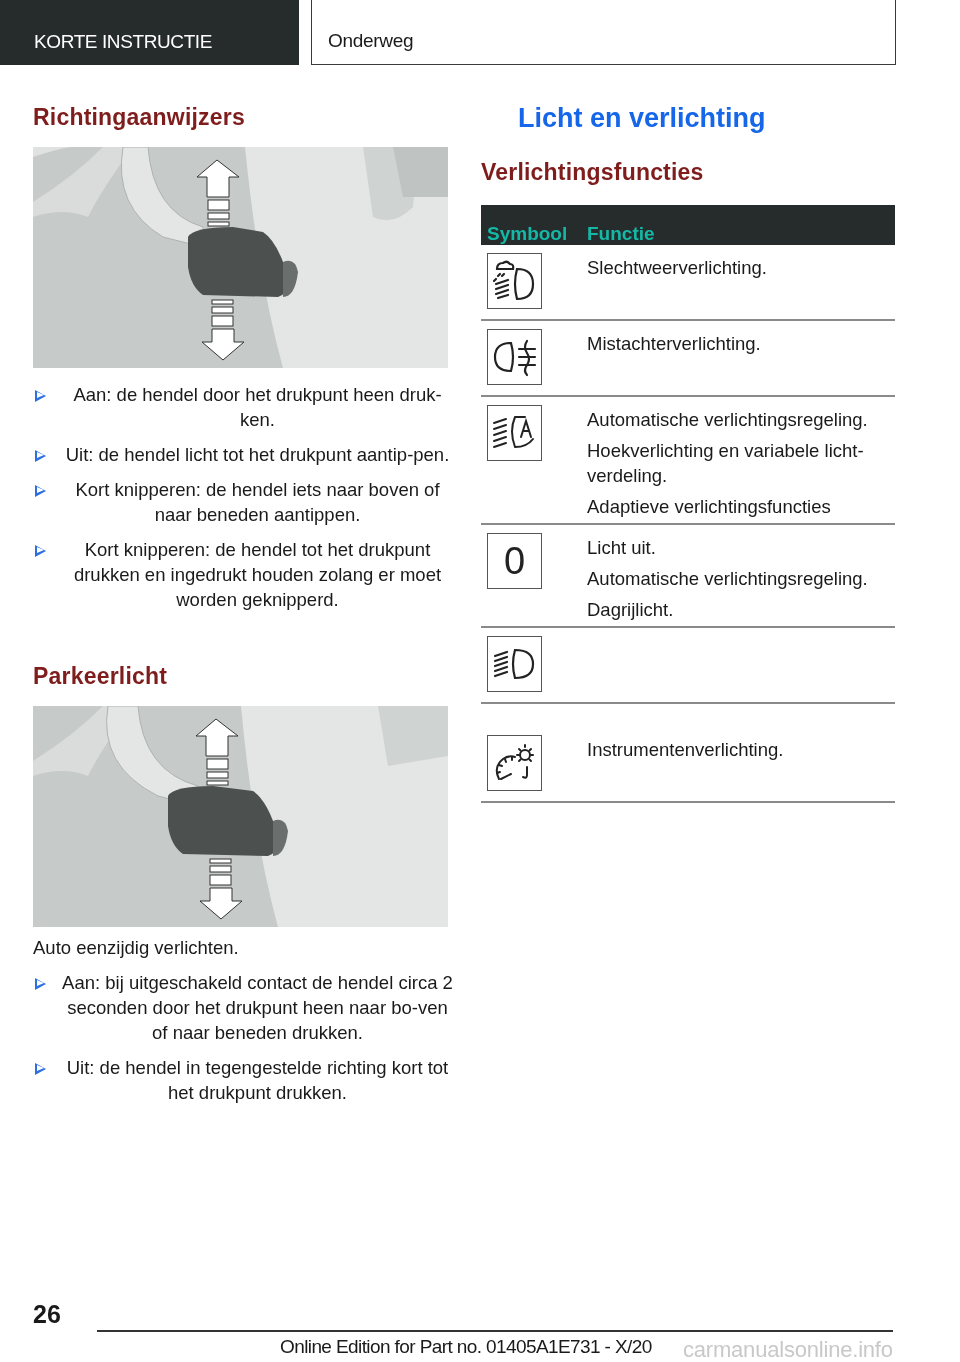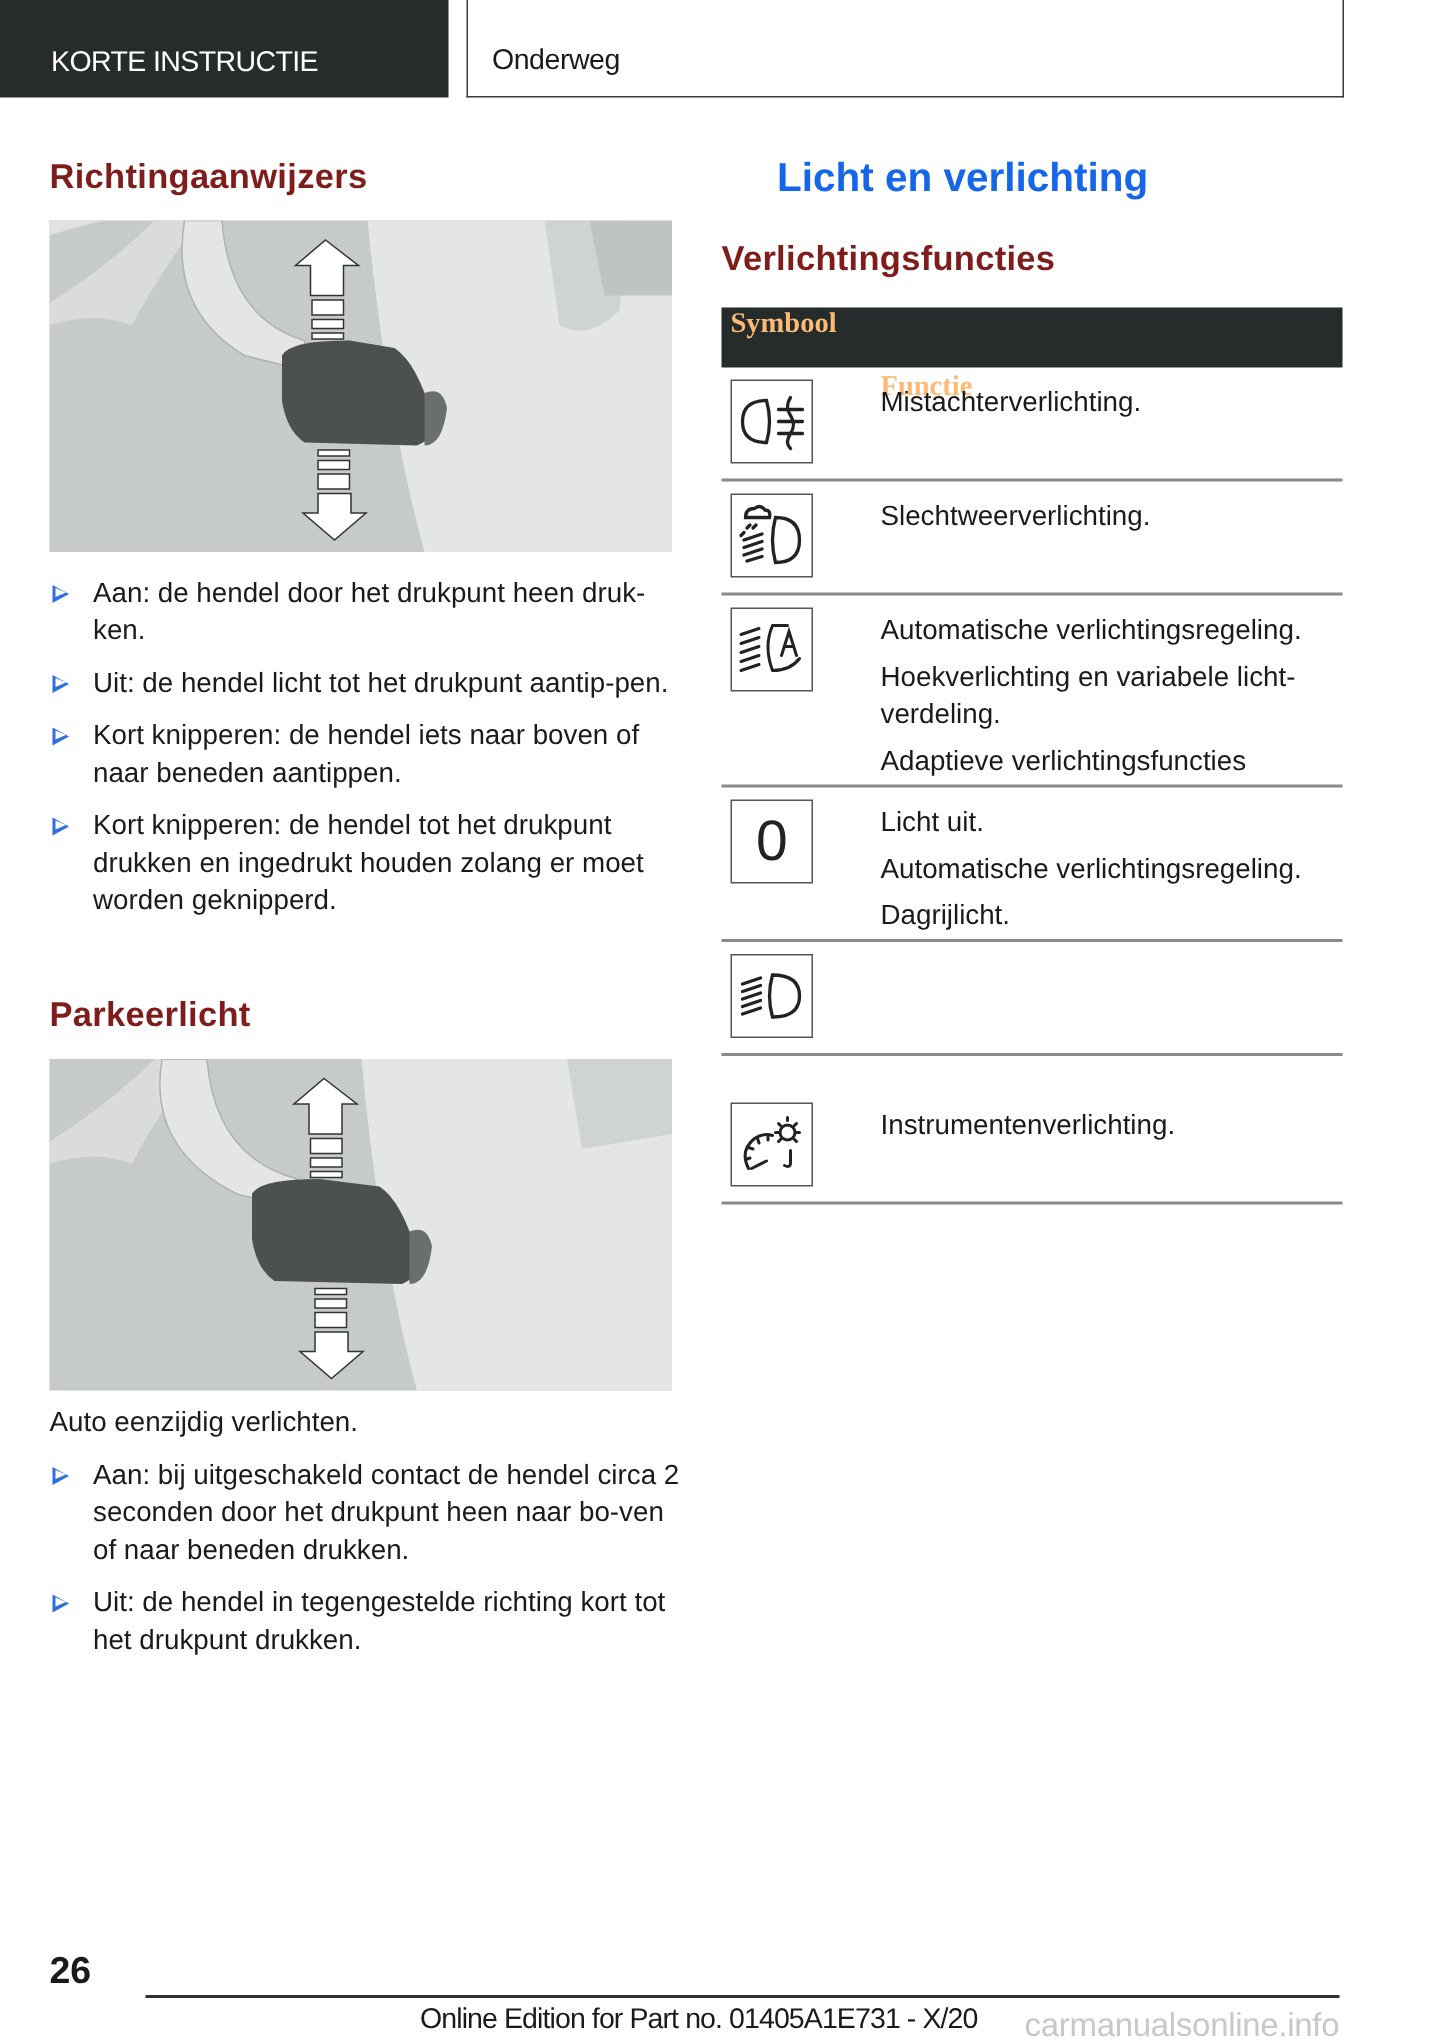--- a/index.html
+++ b/index.html
@@ -11,28 +11,28 @@
   .hdr-right { position: absolute; left: 311px; top: 0; width: 585px; height: 65px; border: 1px solid #3a3a3a; border-top: none; padding-left: 12px; }
   .hdr-right span { position: absolute; left: 16px; top: 30px; font-size: 19px; color: #1a1a1a; letter-spacing: -0.3px; }
 
   .h-sec { position: absolute; font-weight: bold; color: #7f1d1d; font-size: 23px; letter-spacing: 0.2px; }
   .h-main { position: absolute; font-weight: bold; color: #1566e8; font-size: 27px; }
 
   .figure { position: absolute; left: 33px; width: 415px; height: 221px; overflow: hidden; background: #c9cccc; }
   .figure svg { width: 100%; height: 100%; display: block; }
 
   .bullets { position: absolute; left: 33px; width: 420px; list-style: none; font-size: 18.5px; line-height: 25px; color: #1a1a1a; }
-  .bullets li { position: relative; padding-left: 29px; margin-bottom: 10px; }
+  .bullets li { position: relative; padding-left: 29px; margin-bottom: 10px; text-align: center; }
   .bullets li .tri { position: absolute; left: 2px; top: 8px; width: 0; height: 0; border-left: 11px solid #2c6fe0; border-top: 6px solid transparent; border-bottom: 6px solid transparent; }
   .bullets li .tri::after { content: ""; position: absolute; left: -9.5px; top: -3.7px; border-left: 7px solid #fff; border-top: 3.7px solid transparent; border-bottom: 3.7px solid transparent; }
 
   .plain { position: absolute; left: 33px; font-size: 18.5px; color: #1a1a1a; }
 
   .tbl { position: absolute; left: 481px; top: 205px; width: 414px; }
-  .tbl-head { height: 40px; background: #262b2b; color: #fdba74; font-weight: bold; font-size: 19px; display: flex; align-items: flex-start; font-family: Liberation Serif, serif; }
+  .tbl-head { height: 40px; background: #262b2b; color: #14b8a6; font-weight: bold; font-size: 19px; display: flex; align-items: flex-end; }
   .tbl-head .c1 { width: 106px; padding-left: 6px; }
   .tbl-head .c2 { padding-left: 0; margin-top: 42px; }
   .tbl-row { display: flex; border-bottom: 2px solid #8a8a8a; }
   .tbl-row .sym { width: 106px; padding: 8px 0 0 6px; }
   .tbl-row .sym .box { width: 55px; height: 56px; border: 1px solid #555; background: #fff; display: flex; align-items: center; justify-content: center; }
   .tbl-row .txt { flex: 1; padding-top: 10px; font-size: 18.5px; line-height: 25px; color: #1a1a1a; }
   .tbl-row .txt p { margin-bottom: 6px; }
 
   .page-num { position: absolute; left: 33px; top: 1300px; font-size: 25px; font-weight: bold; color: #1a1a1a; }
   .foot-line { position: absolute; left: 97px; top: 1330px; width: 796px; height: 2px; background: #333; }
@@ -115,44 +115,44 @@
 <div class="tbl">
   <div class="tbl-head">
     <div class="c1">Symbool</div>
     <div class="c2">Functie</div>
   </div>
 
   <div class="tbl-row" style="height:76px;">
     <div class="sym">
         <div class="box">
       <svg width="48" height="48" viewBox="0 0 48 48" fill="none" stroke="#222" stroke-width="2.2" stroke-linecap="round">
-        <path d="M20 10 Q4 10 4 24 Q4 38 20 38 Q24 24 20 10 Z"></path>
-        <path d="M36 8 Q32 14 36 20 Q40 26 36 32 Q32 38 36 42"></path>
-        <path d="M28 16 L44 16 M28 24 L44 24 M28 32 L44 32"></path>
-      </svg>
-        </div>
-      </div>
-    <div class="txt">
-        <p>Mistachterverlichting.</p>
-      </div>
-  </div>
-
-  <div class="tbl-row" style="height:76px;">
-    <div class="sym">
-        <div class="box">
-      <svg width="48" height="48" viewBox="0 0 48 48" fill="none" stroke="#222" stroke-width="2.2" stroke-linecap="round">
         <path d="M6 12 Q6 6 12 6 Q16 3 19 7 Q23 7 22 12 Z"></path>
         <path d="M9 17 L7 19 M13 17 L11 19 M5 22 L3 24"></path>
         <path d="M5 27 L17 23 M5 32 L17 28 M5 37 L17 33 M7 41 L17 38"></path>
         <path d="M26 12 Q42 12 42 27 Q42 42 26 42 Q22 27 26 12 Z"></path>
       </svg>
         </div>
       </div>
     <div class="txt">
         <p>Slechtweerverlichting.</p>
+      </div>
+  </div>
+
+  <div class="tbl-row" style="height:76px;">
+    <div class="sym">
+        <div class="box">
+      <svg width="48" height="48" viewBox="0 0 48 48" fill="none" stroke="#222" stroke-width="2.2" stroke-linecap="round">
+        <path d="M20 10 Q4 10 4 24 Q4 38 20 38 Q24 24 20 10 Z"></path>
+        <path d="M36 8 Q32 14 36 20 Q40 26 36 32 Q32 38 36 42"></path>
+        <path d="M28 16 L44 16 M28 24 L44 24 M28 32 L44 32"></path>
+      </svg>
+        </div>
+      </div>
+    <div class="txt">
+        <p>Mistachterverlichting.</p>
       </div>
   </div>
 
   <div class="tbl-row" style="height:128px;">
     <div class="sym">
         <div class="box">
       <svg width="48" height="48" viewBox="0 0 48 48" fill="none" stroke="#222" stroke-width="2" stroke-linecap="round">
         <path d="M3 14 L15 10 M3 20 L15 16 M3 26 L15 22 M3 32 L15 28 M3 38 L15 34"></path>
         <path d="M24 8 Q18 22 24 38 M24 8 L34 8 M24 38 Q36 38 42 30"></path>
         <path d="M30 28 L35 12 L40 28 M32 22 L38 22"></path>

